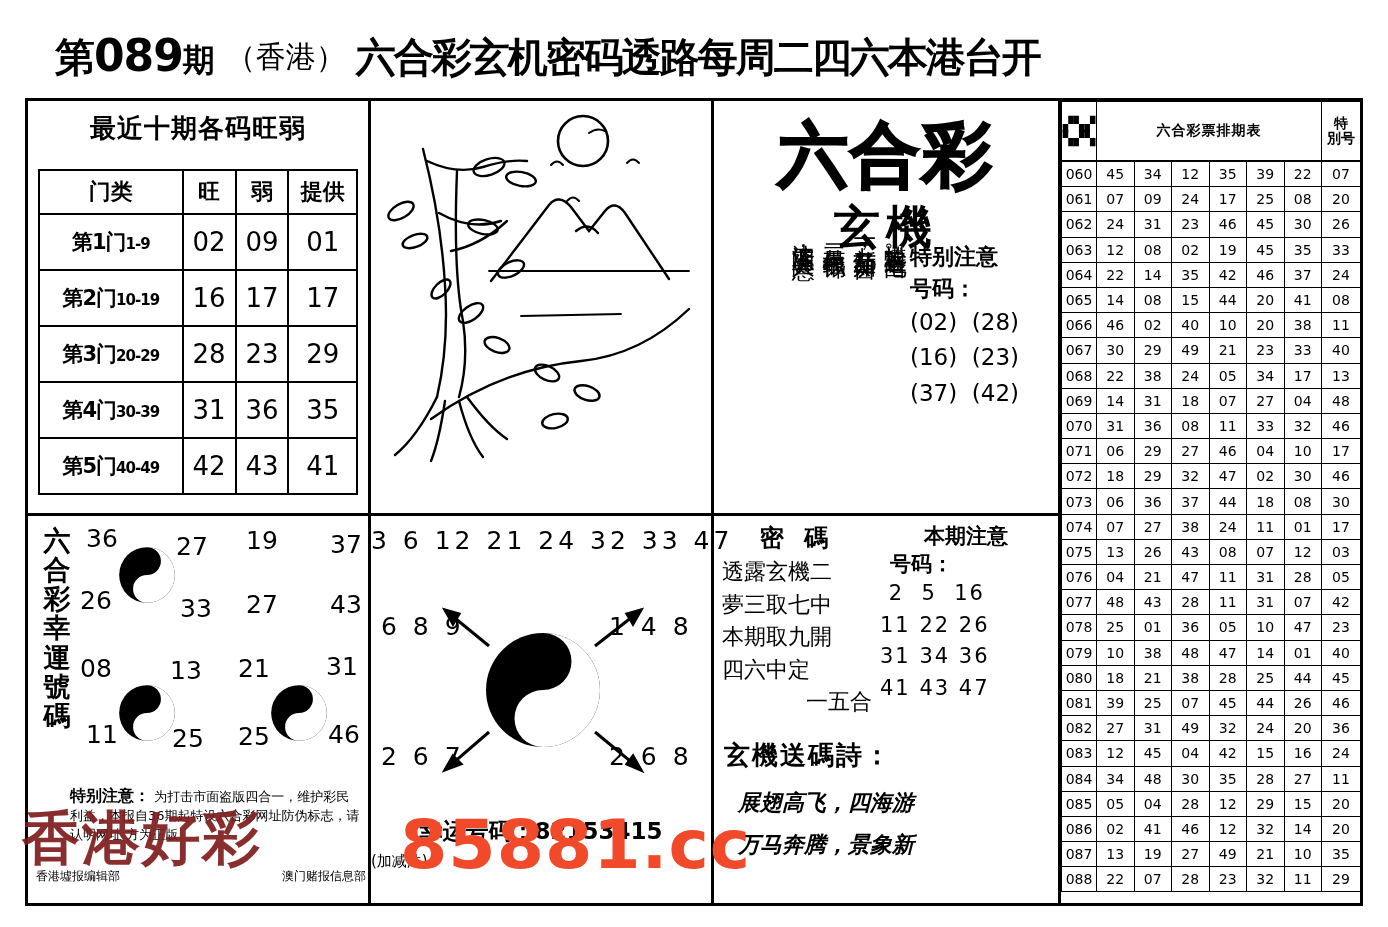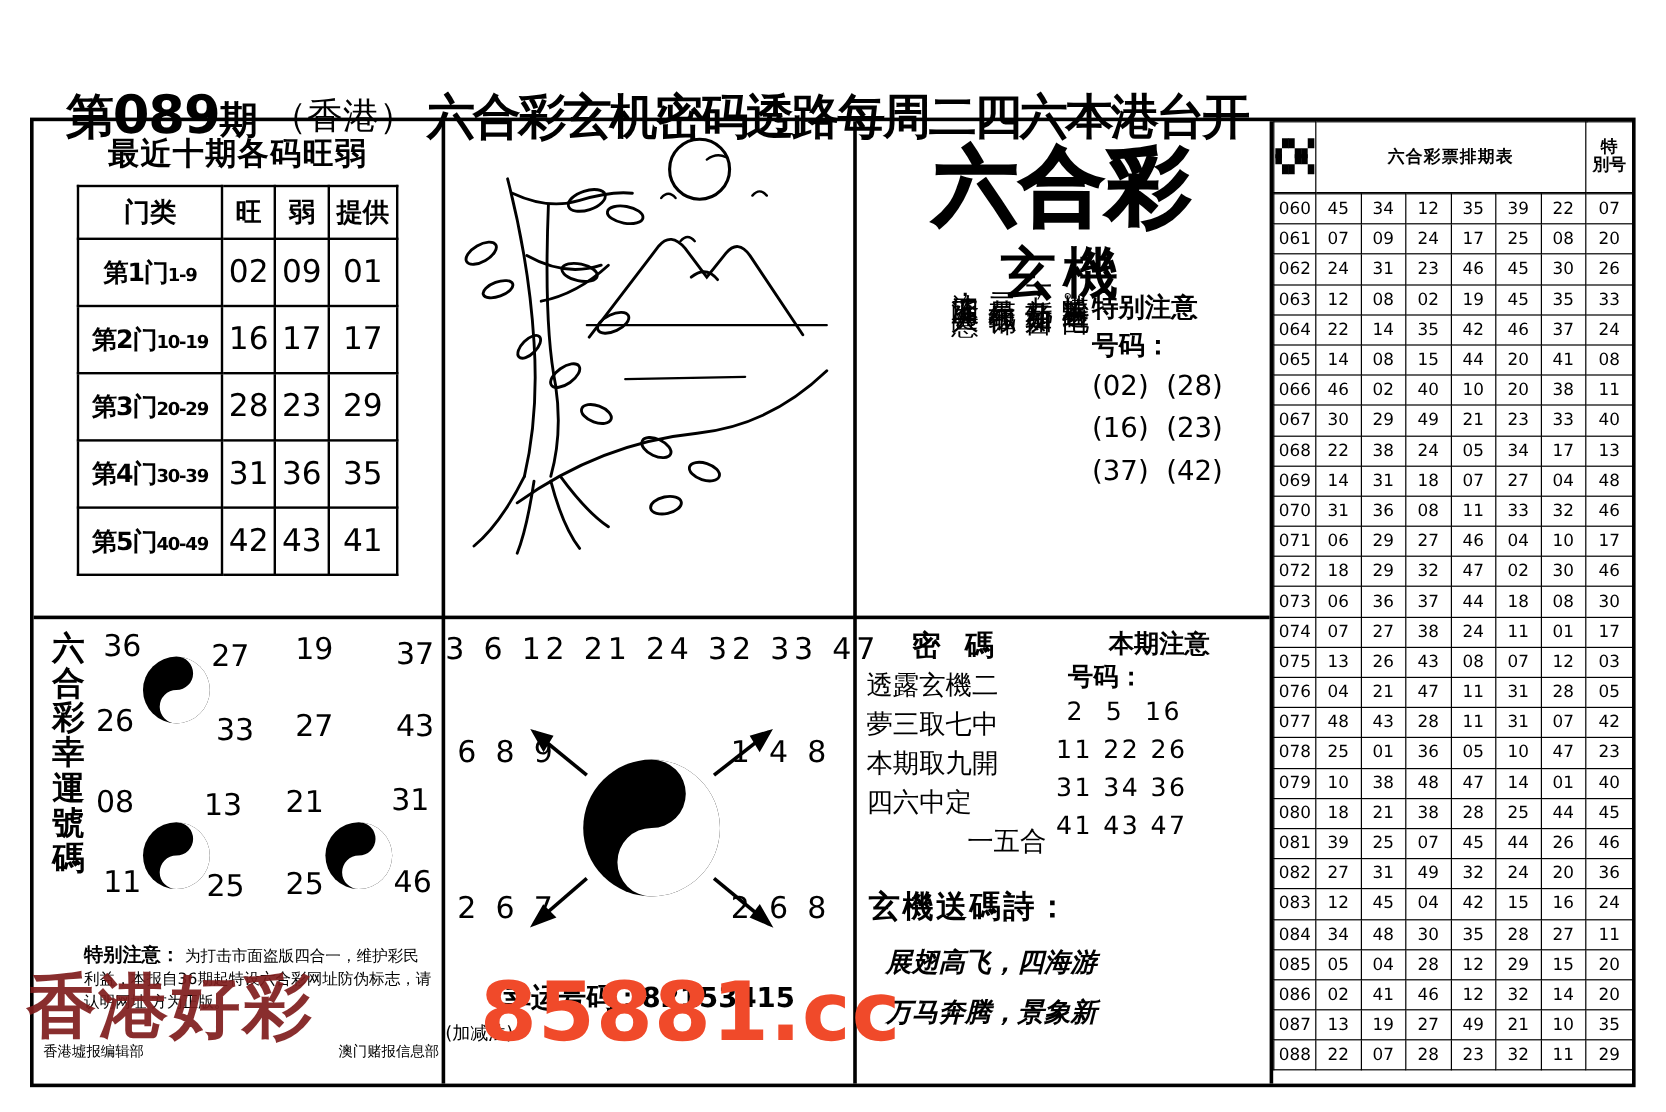--- a/index.html
+++ b/index.html
@@ -1,36 +1,36 @@
 <!DOCTYPE html>
 <html><head>
 <meta charset="utf-8">
 <style>
   html,body{margin:0;padding:0;background:#fff;}
   body{width:1388px;height:927px;font-family:"DejaVu Sans",sans-serif;color:#000;overflow:hidden;}
   .page{position:relative;width:1388px;height:927px;}
 
   
-  .header{position:absolute;left:0;top:22px;width:1388px;height:70px;display:flex;align-items:center;padding-left:55px;box-sizing:border-box;margin-top:40px;}
+  .header{position:absolute;left:0;top:22px;width:1388px;height:70px;display:flex;align-items:center;padding-left:55px;box-sizing:border-box;}
   .hdr-issue{font-size:40px;font-weight:bold;letter-spacing:-1px;font-family:"DejaVu Sans",sans-serif;}
   .hdr-issue .num{font-size:44px;}
   .hdr-issue .qi{font-size:32px;}
   .hdr-region{font-size:30px;margin-left:12px;}
   .hdr-title{font-size:40px;font-weight:bold;margin-left:10px;letter-spacing:-2px;}
 
   
   .frame{position:absolute;left:25px;top:98px;width:1338px;height:808px;border:3px solid #000;box-sizing:border-box;}
 
   
   .vsep{position:absolute;top:0;width:3px;background:#000;}
 
   
   .panelA{position:absolute;left:28px;top:101px;width:340px;height:412px;box-sizing:border-box;}
   .panelA-title{font-size:26px;font-weight:bold;text-align:center;padding:10px 0 8px;letter-spacing:1px;}
-  table.t1{border-collapse:collapse;width:268px;margin:0 auto;}
+  table.t1{border-collapse:collapse;width:320px;margin:15px auto;}
   table.t1 th,table.t1 td{border:2px solid #000;text-align:center;height:52px;font-size:24px;}
   table.t1 th{font-size:22px;font-weight:bold;height:40px;}
   table.t1 td.lbl{font-size:21px;font-weight:bold;letter-spacing:-1px;}
   table.t1 td.lbl .rng{font-size:15px;}
   table.t1 td.num{font-size:26px;}
 
   
   .panelB{position:absolute;left:28px;top:516px;width:340px;height:390px;box-sizing:border-box;}
   .lucky-vert{position:absolute;left:8px;top:10px;width:42px;font-size:27px;font-weight:bold;line-height:1.08;text-align:center;}
   .lucky-grid{position:absolute;left:52px;top:8px;width:284px;height:246px;}

